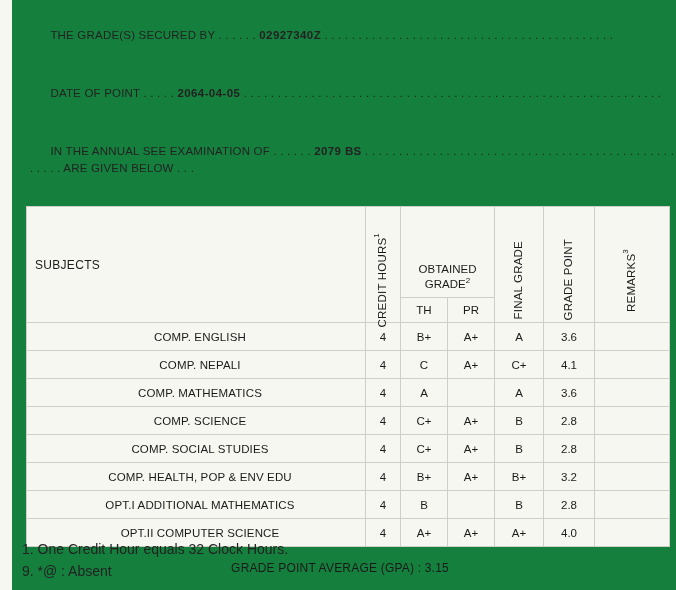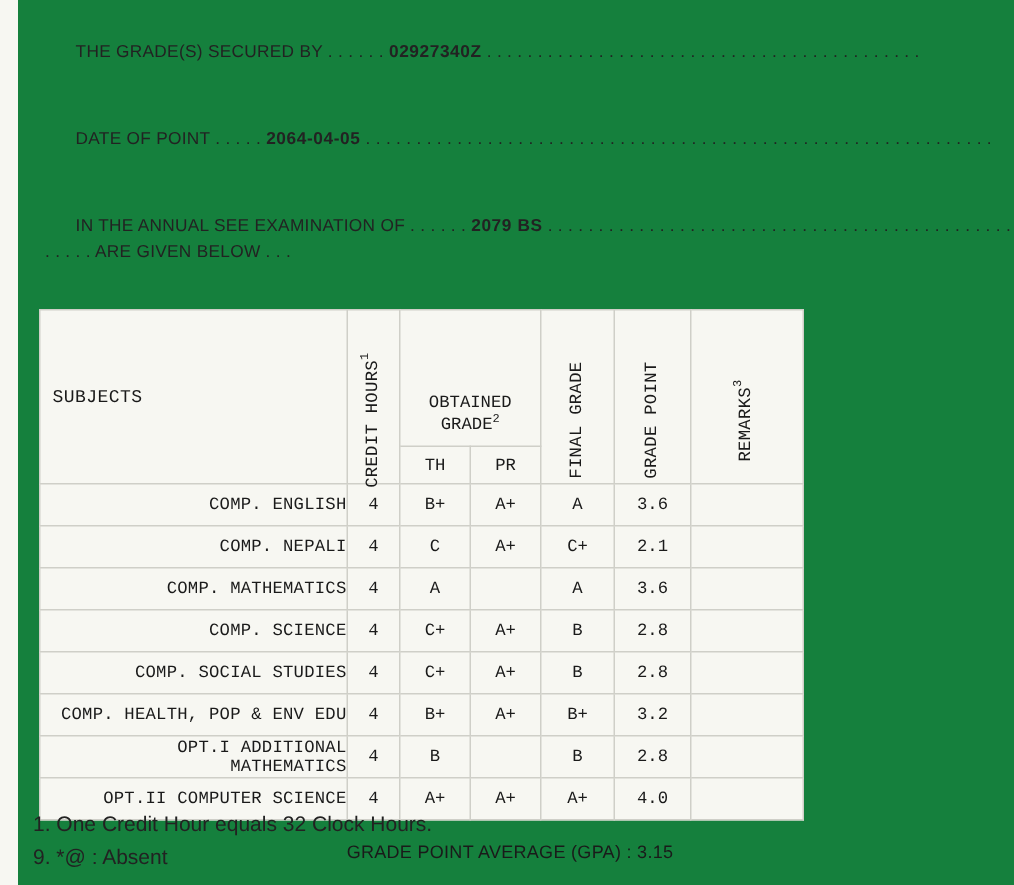--- a/index.html
+++ b/index.html
@@ -36,26 +36,25 @@
   .hline .val {
     font-weight: bold;
     letter-spacing: 0.4px;
   }
   .hline.indent {
     padding-left: 8px;
   }
   .spacer-sm { height: 7px; }
 
   table.marks {
-    width: 510px;
+    width: 644px;
     margin: 8px 16px 0 14px;
     border-collapse: collapse;
     font-size: 11.5px;
     background: #f7f7f2;
-    font-family: Liberation Mono, monospace;
   }
   table.marks th, table.marks td {
     border: 1px solid #cfcfc8;
     padding: 0;
   }
   .head-row th {
     height: 88px;
     vertical-align: bottom;
     font-weight: normal;
     background: #f7f7f2;
@@ -98,21 +97,21 @@
   .sub-head-row th {
     height: 24px;
     text-align: center;
     font-weight: normal;
     font-size: 11.5px;
   }
   .body-row td {
     height: 27px;
   }
   .subject-cell {
-    text-align: right;
+    text-align: center;
     padding-left: 8px !important;
     letter-spacing: 0.15px;
   }
   .ctr { text-align: center; }
   sup {
     font-size: 8px;
     vertical-align: super;
     line-height: 0;
   }
 
@@ -199,21 +198,21 @@
         <td class="ctr">A</td>
         <td class="ctr">3.6</td>
         <td class="ctr"></td>
       </tr>
       <tr class="body-row">
         <td class="subject-cell">COMP. NEPALI</td>
         <td class="ctr">4</td>
         <td class="ctr">C</td>
         <td class="ctr">A+</td>
         <td class="ctr">C+</td>
-        <td class="ctr">2.1</td>
+        <td class="ctr">4.1</td>
         <td class="ctr"></td>
       </tr>
       <tr class="body-row">
         <td class="subject-cell">COMP. MATHEMATICS</td>
         <td class="ctr">4</td>
         <td class="ctr">A</td>
         <td class="ctr"></td>
         <td class="ctr">A</td>
         <td class="ctr">3.6</td>
         <td class="ctr"></td>

